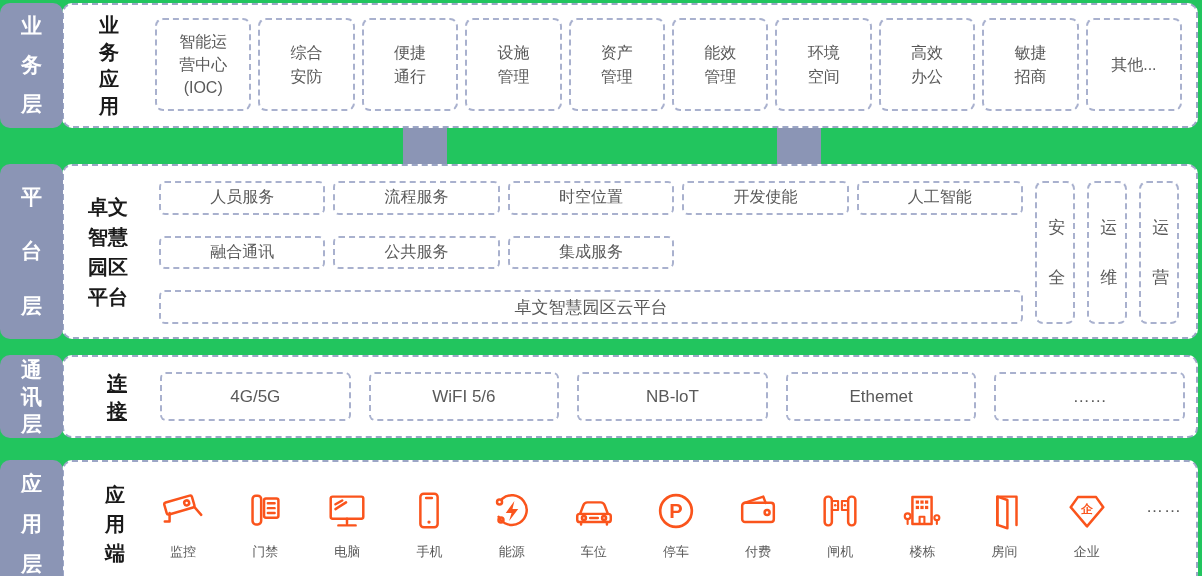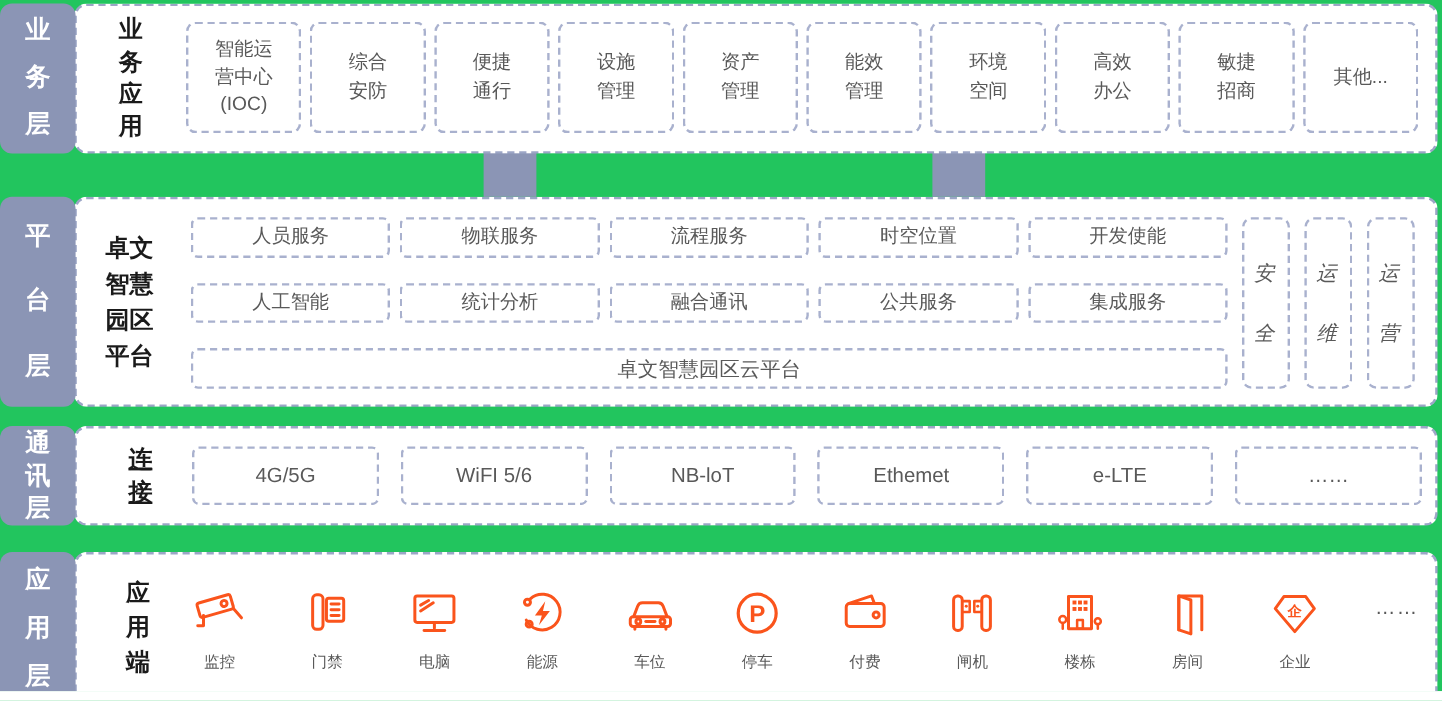--- a/index.html
+++ b/index.html
@@ -45,21 +45,21 @@
 
   
   #plat { position:absolute; left:159px; right:19px; top:17px; bottom:15px; display:flex; }
   #plat-grid { flex:1; display:grid; grid-template-columns:repeat(5,1fr);
                grid-template-rows:1fr 1fr 1fr; gap:21px 8px; }
   .svc { border:2px dashed #A9B1CE; border-radius:6px; display:flex; align-items:center;
          justify-content:center; color:#595959; font-size:16px; }
   .cloud { grid-column:1 / -1; font-size:17px; }
   .pillar { width:40px; margin-left:12px; border:2px dashed #A9B1CE; border-radius:8px;
             display:flex; align-items:center; justify-content:center; color:#595959; font-size:17px; }
-  .pillar span { width:1.2em; word-break:break-all; text-align:left; line-height:2.9;font-style:italic; }
+  .pillar span { width:1.2em; word-break:break-all; text-align:right; line-height:2.9; }
 
   
   #links { position:absolute; left:160px; right:13px; top:17px; bottom:17px; display:flex; gap:18px; }
   .link { flex:1; border:2px dashed #A9B1CE; border-radius:6px; display:flex; align-items:center;
           justify-content:center; color:#595959; font-size:17px; }
 
   
   #devs { position:absolute; left:160px; right:16px; top:0; bottom:0; display:flex;
           align-items:center; justify-content:space-between; }
   .dev { display:flex; flex-direction:column; align-items:center; gap:9px; }
@@ -110,26 +110,24 @@
     <div class="side">
         <span>平台层</span>
       </div>
     <div class="glabel">卓文
 智慧
 园区
 平台</div>
     <div id="plat">
       <div id="plat-grid">
         <div class="svc">人员服务</div>
-        <div class="svc">物联服务</div>
         <div class="svc">流程服务</div>
         <div class="svc">时空位置</div>
         <div class="svc">开发使能</div>
         <div class="svc">人工智能</div>
-        <div class="svc">统计分析</div>
         <div class="svc">融合通讯</div>
         <div class="svc">公共服务</div>
         <div class="svc">集成服务</div>
         <div class="svc cloud">卓文智慧园区云平台</div>
       </div>
       <div class="pillar">
           <span>安全</span>
         </div>
       <div class="pillar">
           <span>运维</span>
@@ -144,21 +142,20 @@
     <div class="frame"></div>
     <div class="side">
         <span>通讯层</span>
       </div>
     <div class="glabel">连接</div>
     <div id="links">
       <div class="link">4G/5G</div>
       <div class="link">WiFI 5/6</div>
       <div class="link">NB-loT</div>
       <div class="link">Ethemet</div>
-      <div class="link">e-LTE</div>
       <div class="link">……</div>
     </div>
   </div>
 
   <div class="layer" id="layer-device">
     <div class="frame"></div>
     <div class="side">
         <span>应用层</span>
       </div>
     <div class="glabel">应用端</div>
@@ -187,20 +184,28 @@
 
       <div class="dev">
         <svg viewBox="0 0 48 48" stroke="#FA541C" fill="none" stroke-width="2.6" stroke-linecap="round" stroke-linejoin="round">
           <rect x="7" y="9" width="34" height="23" rx="2"></rect>
           <path d="M24 32 v5 M15 39 h18"></path>
           <path d="M12 17 l7 -4 M12 22 l11 -7"></path>
         </svg>
         <span class="dlabel">电脑</span>
       </div>
 
+      <div class="dev">
+        <svg viewBox="0 0 48 48" stroke="#FA541C" fill="none" stroke-width="2.6" stroke-linecap="round" stroke-linejoin="round">
+          <rect x="15" y="6" width="18" height="35" rx="3.5"></rect>
+          <path d="M21 10.5 h6"></path>
+          <circle cx="24" cy="35.5" r="1.7" fill="#FA541C" stroke="none"></circle>
+        </svg>
+        <span class="dlabel">手机</span>
+      </div>
 
       <div class="dev">
         <svg viewBox="0 0 48 48" stroke="#FA541C" fill="none" stroke-width="2.6" stroke-linecap="round" stroke-linejoin="round">
           <path d="M13.5 11.5 A15.5 15.5 0 1 1 10 30"></path>
           <circle cx="11" cy="14.5" r="2.6"></circle>
           <circle cx="12.5" cy="33.5" r="2.6"></circle>
           <path d="M26.5 13.5 l-9 12.5 h6 l-2.5 8.5 9.5 -12.5 h-6 z" fill="#FA541C" stroke="none"></path>
         </svg>
         <span class="dlabel">能源</span>
       </div>

